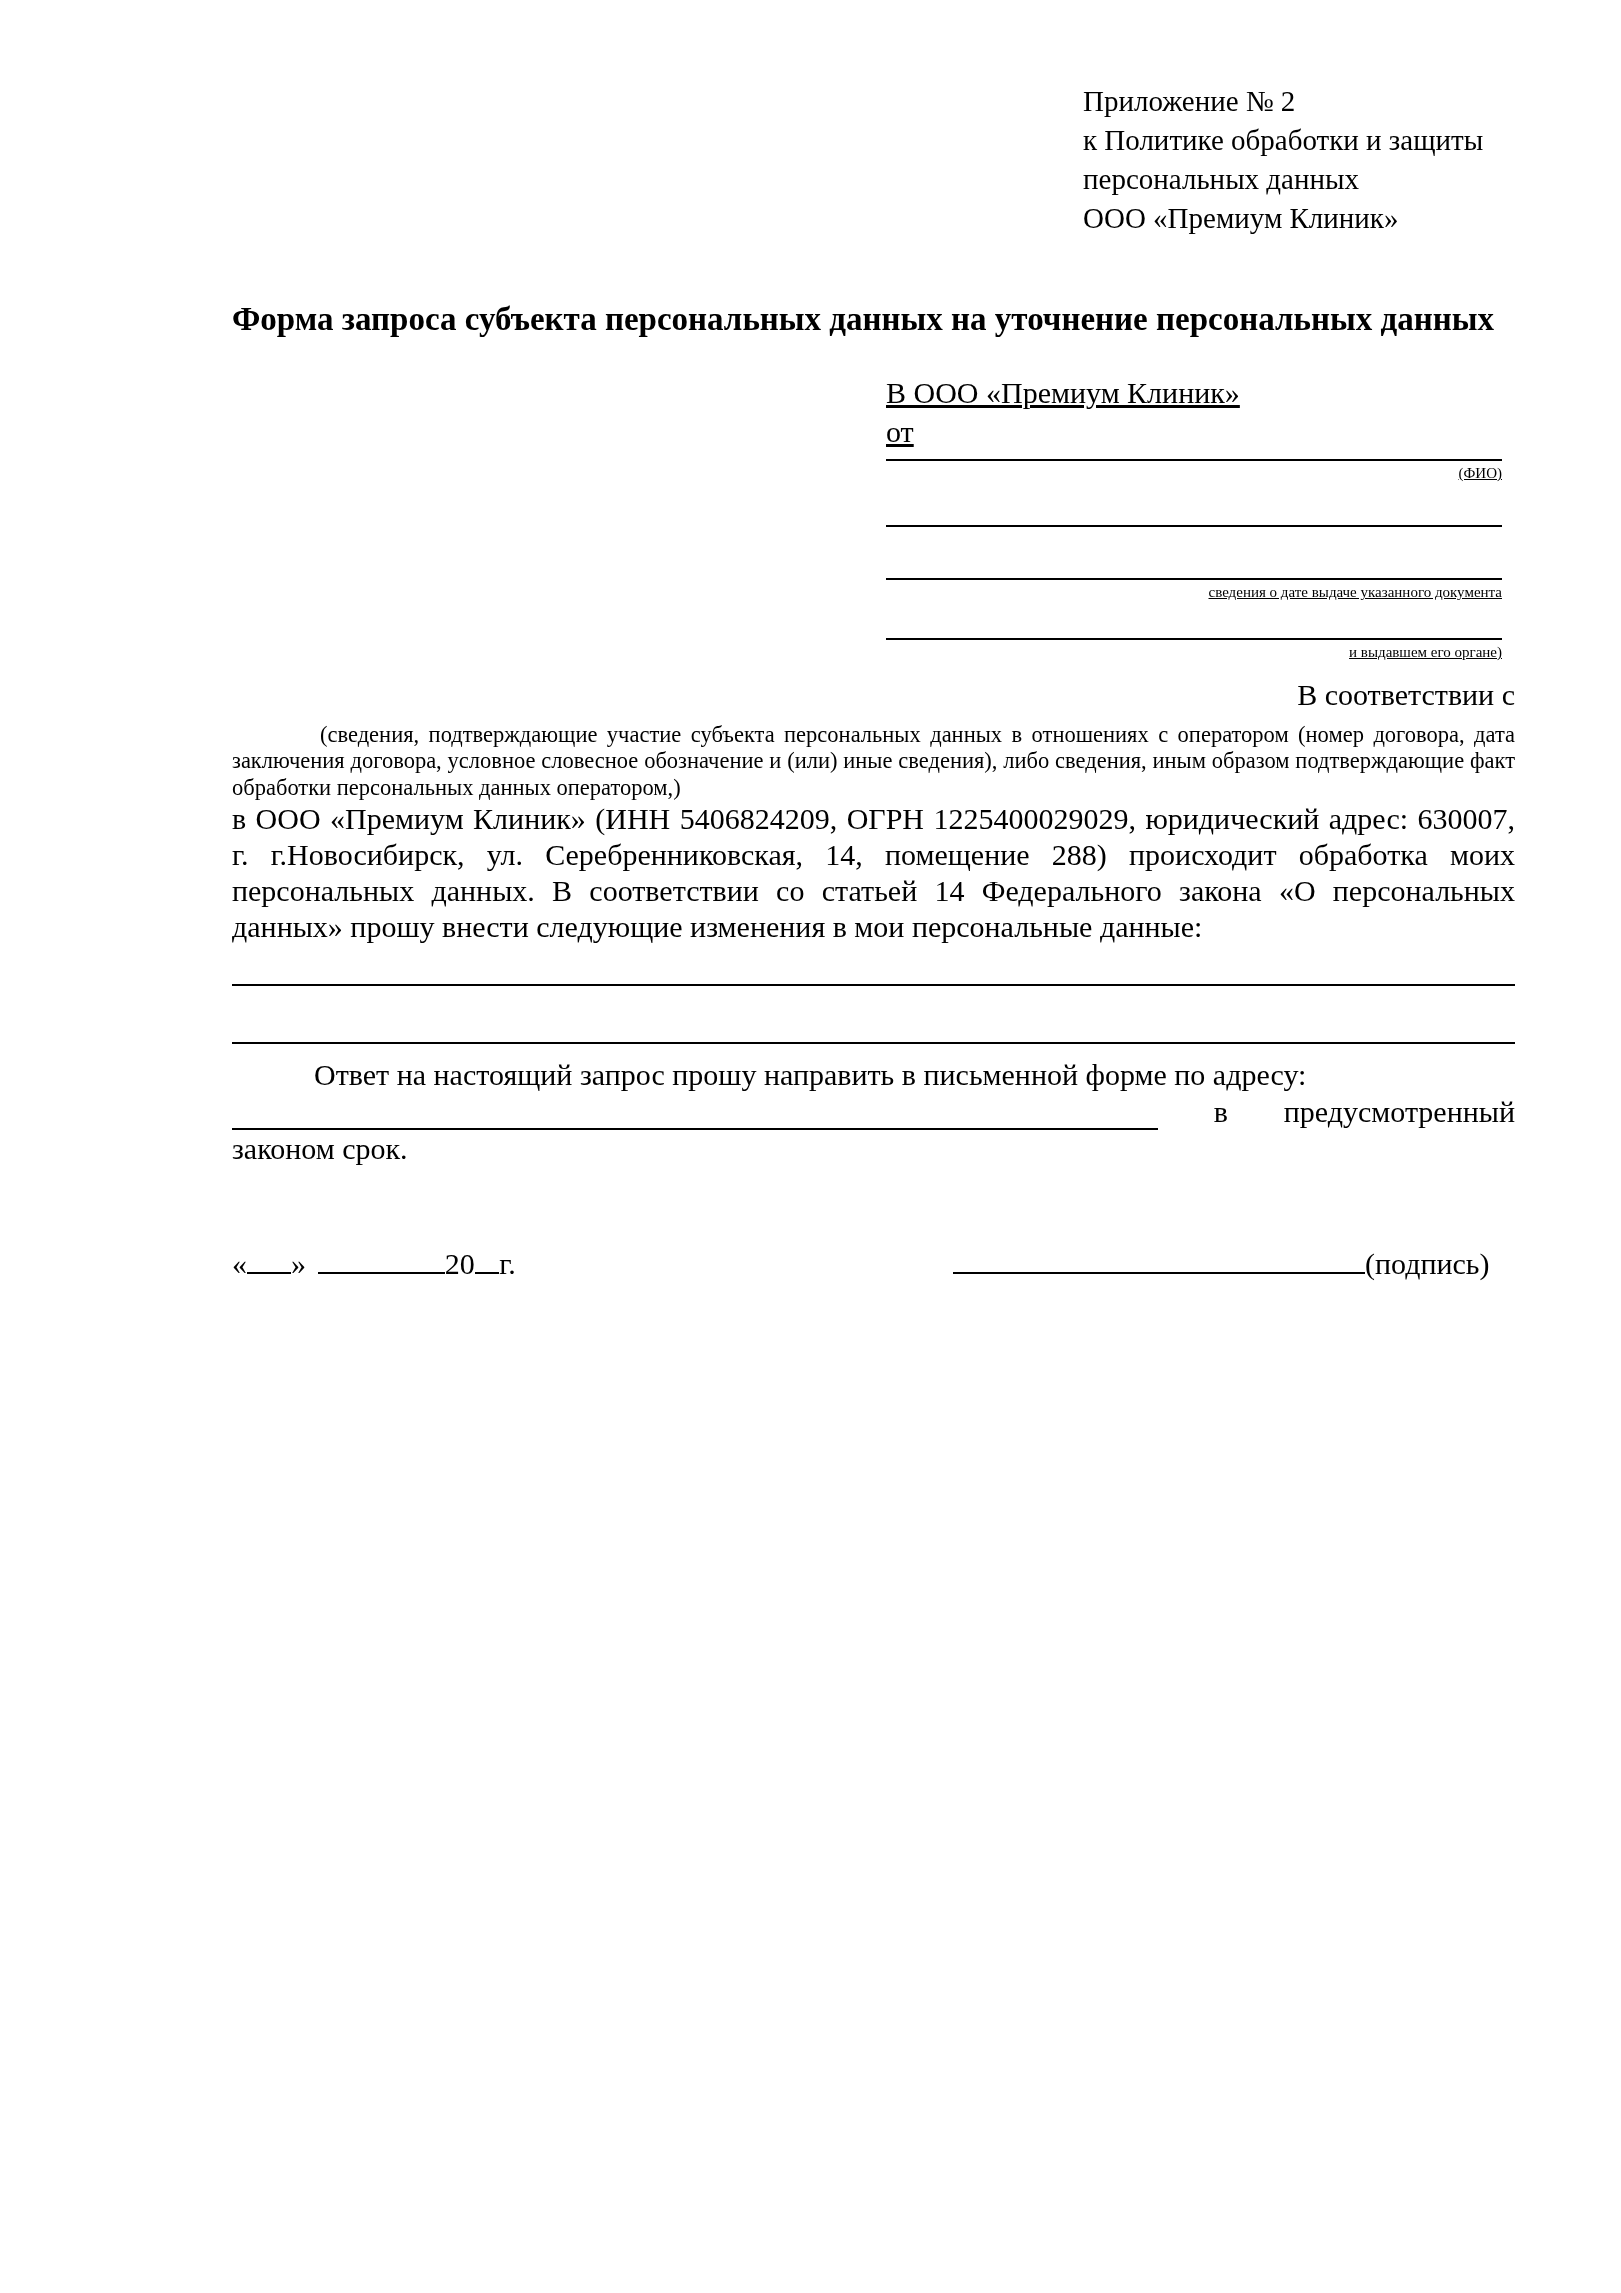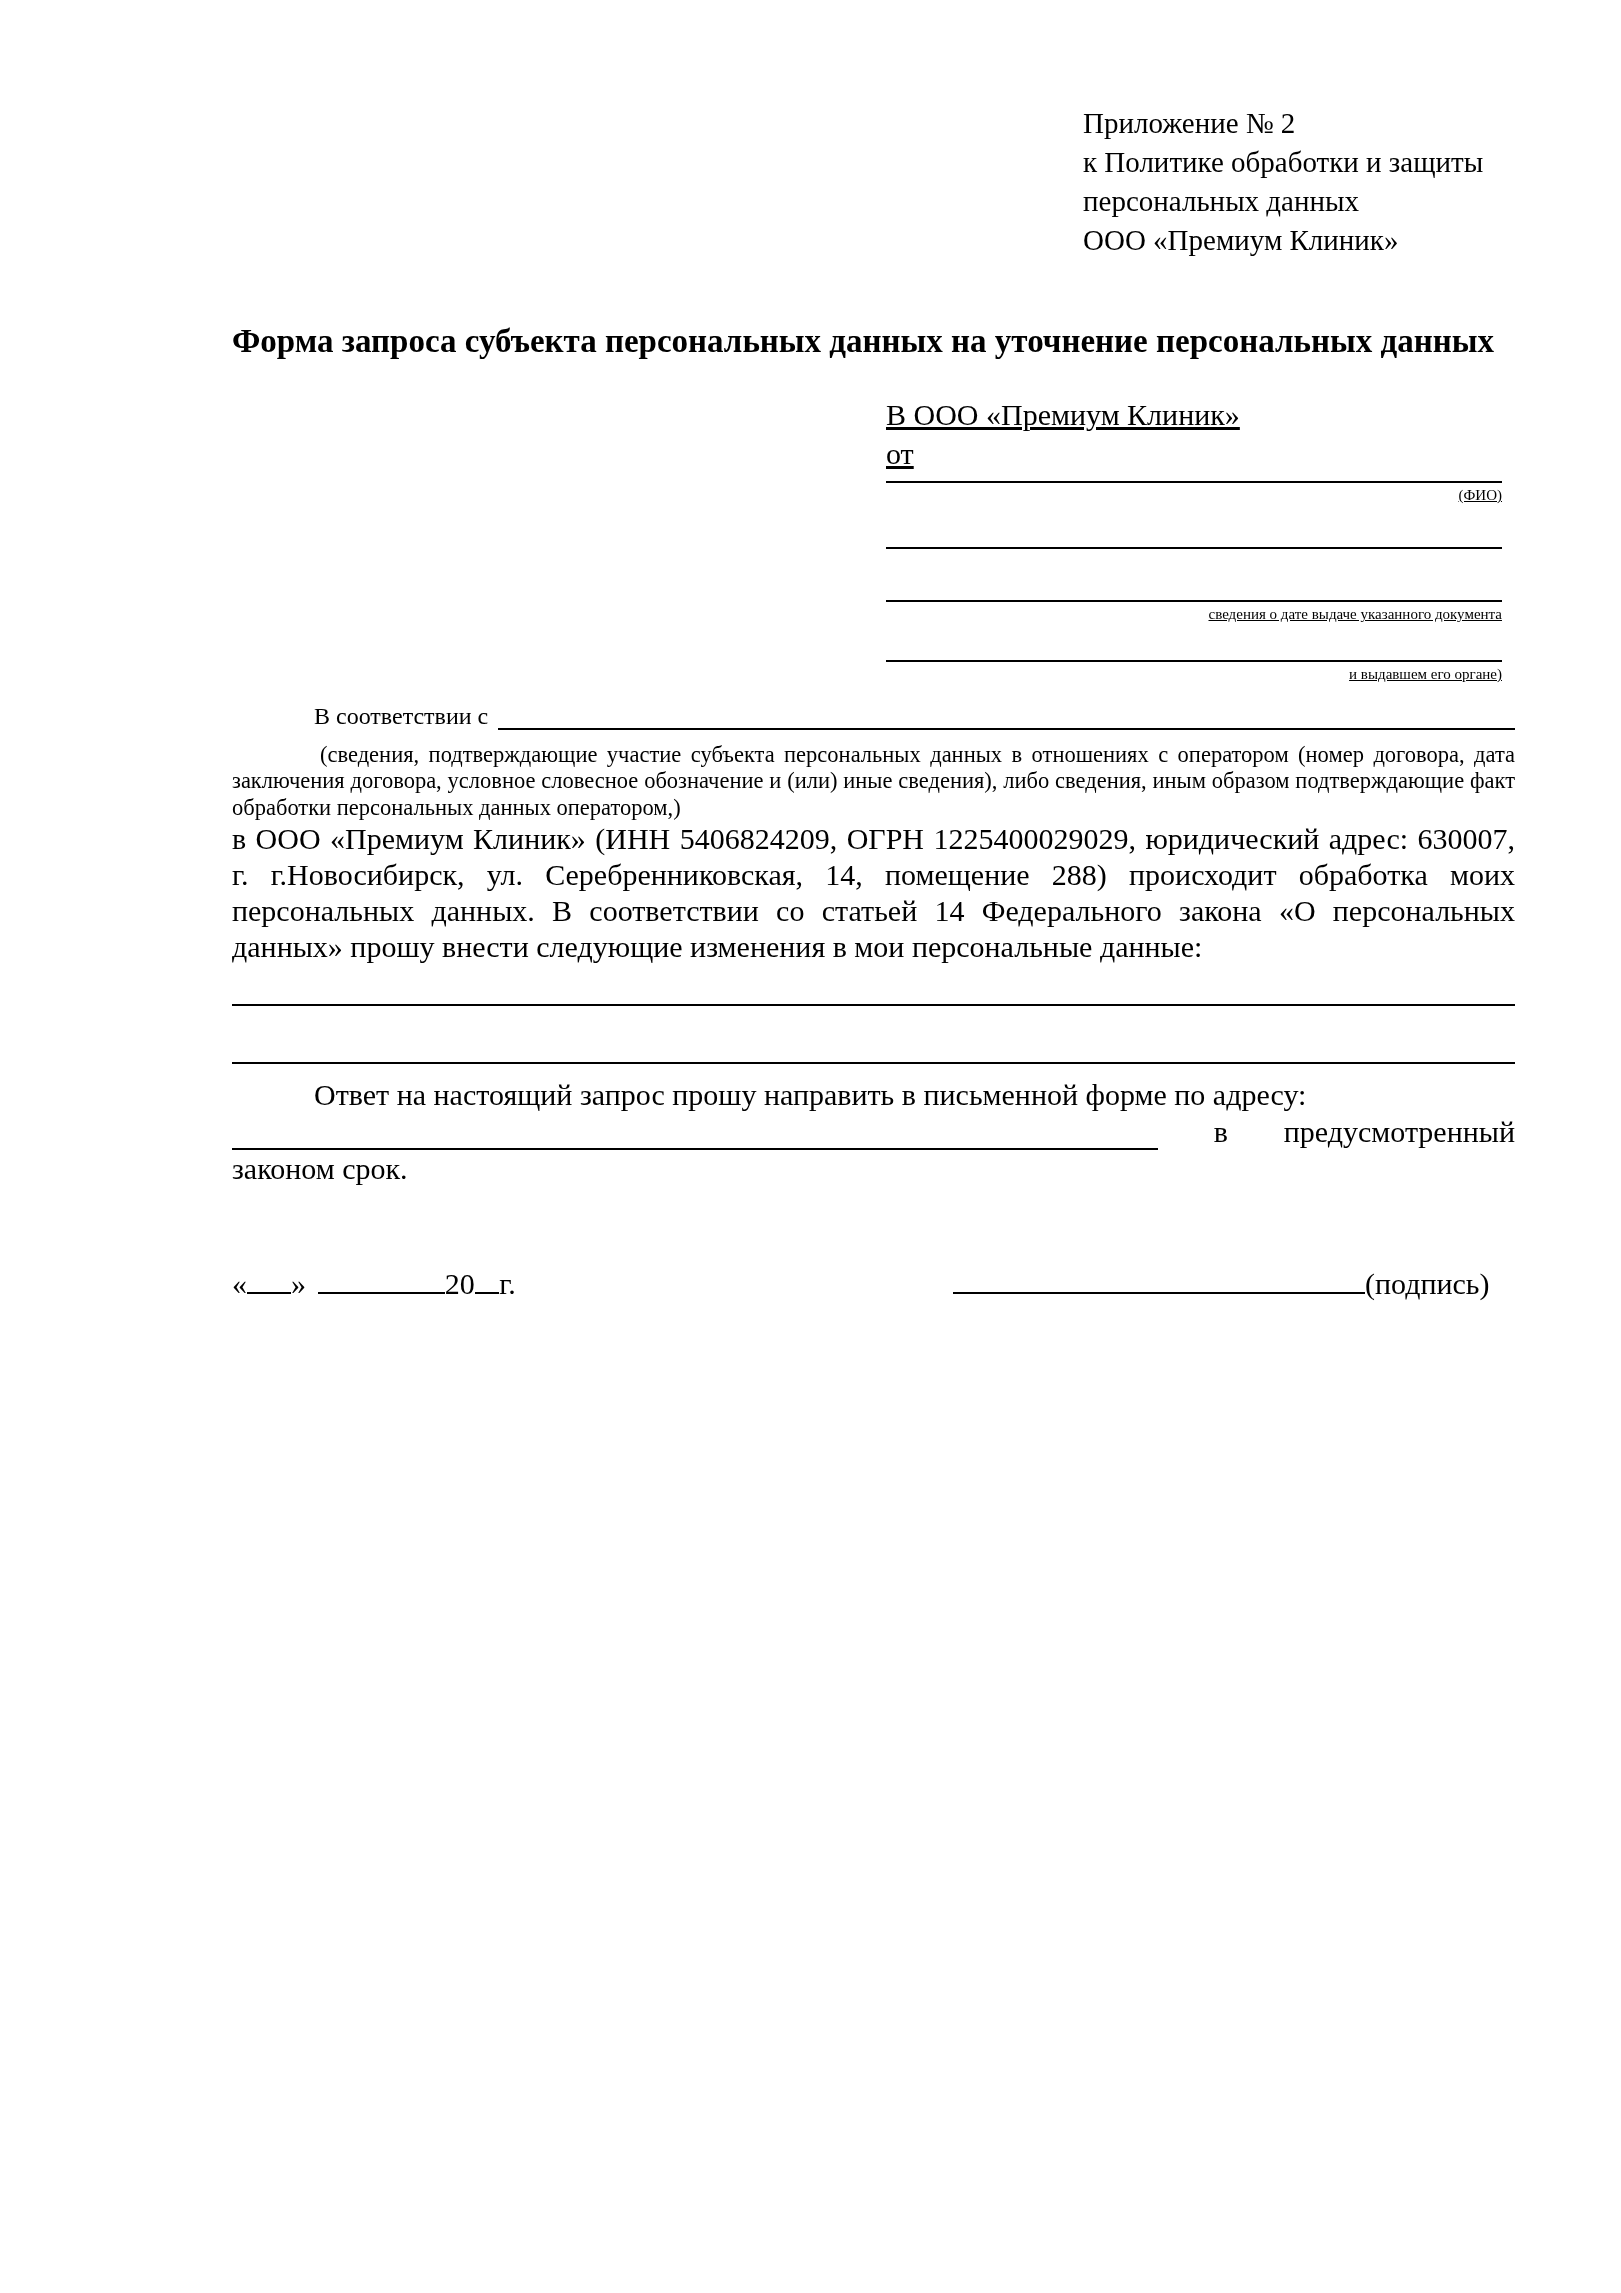--- a/index.html
+++ b/index.html
@@ -8,21 +8,21 @@
     background: #ffffff;
   }
   .page {
     position: relative;
     width: 1621px;
     height: 2294px;
     background: #ffffff;
     color: #000000;
     font-family: "Liberation Serif", "DejaVu Serif", serif;
     box-sizing: border-box;
-    padding: 104px 106px 0 232px;
+    padding: 82px 106px 0 232px;
     overflow: hidden;
   }
   
   .appendix {
     margin-left: 851px;
     font-size: 29px;
     line-height: 39px;
     white-space: nowrap;
   }
   
@@ -57,23 +57,25 @@
   .request-heading {
     margin-top: 55px;
     font-size: 30px;
     line-height: 39px;
     text-align: center;
     letter-spacing: 1px;
   }
   
   .intro {
     display: flex;
+    align-items: flex-end;
     margin-top: 9.8px;
-    font-size: 24px;
-    line-height: 39px;
+    font-size: 30px;
+    line-height: 39px;
+    flex-direction: column;
   }
   .intro .prefix {
     padding-left: 82px;
     white-space: pre;
   }
   .intro .fill {
     flex: 1;
     border-bottom: 2px solid #000;
     height: 31px;
     margin-left: 9.8px;

